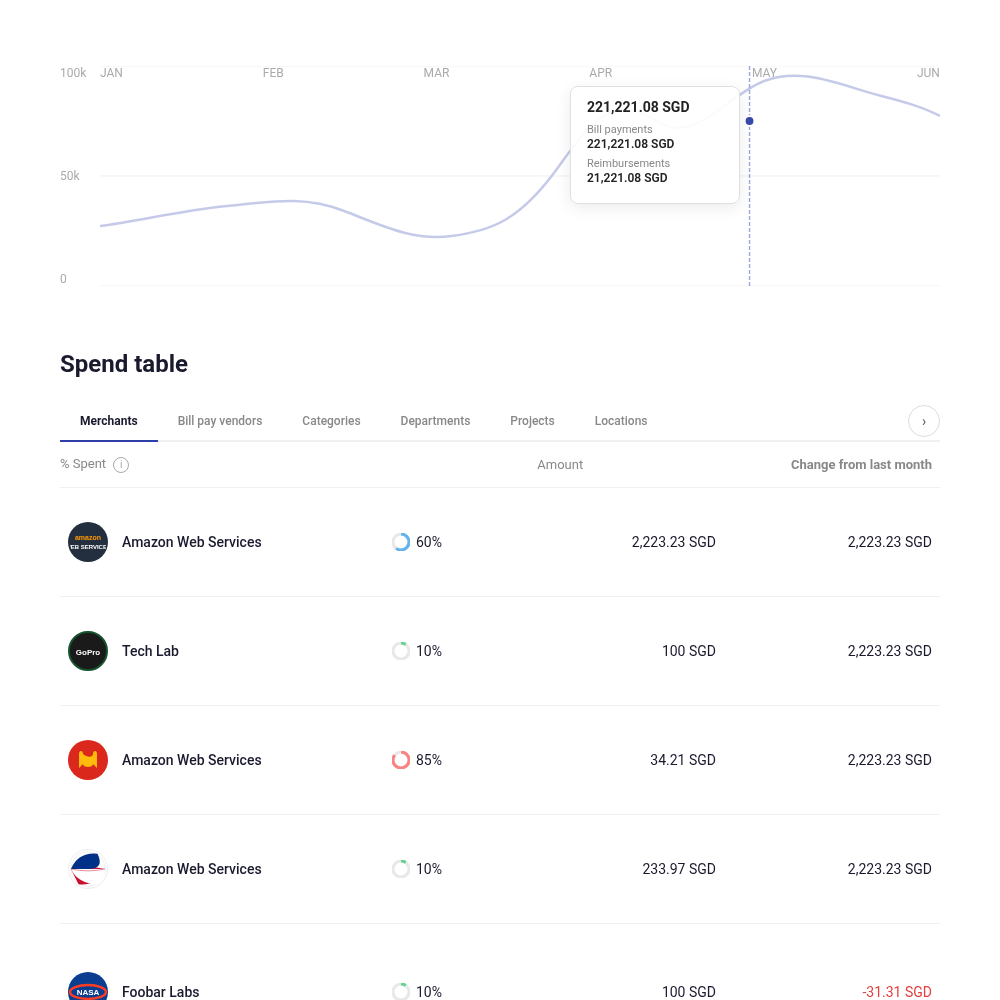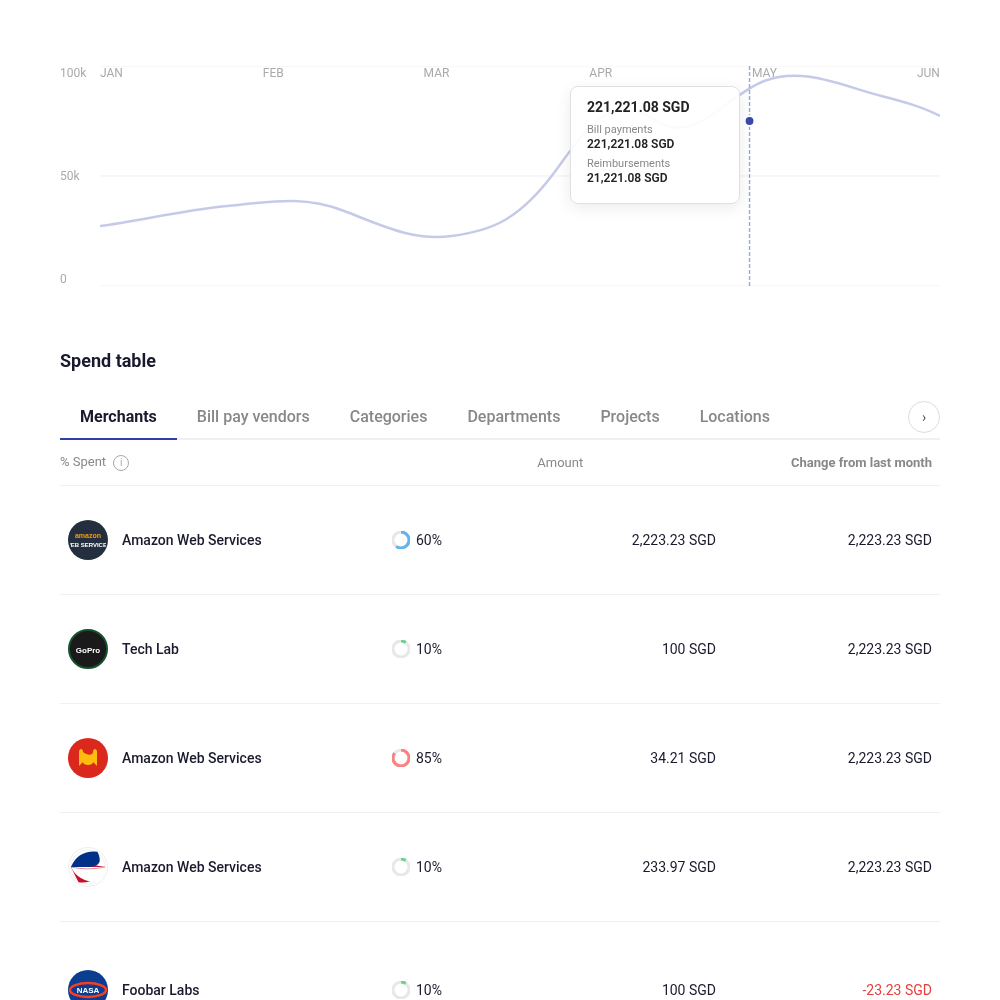--- a/index.html
+++ b/index.html
@@ -86,37 +86,37 @@
       color: #222;
       font-size: 12px;
     }
 
     
     .spend-section {
       padding: 10px 60px 40px 60px;
     }
 
     .spend-title {
-      font-size: 18px;
+      font-size: 24px;
       font-weight: 700;
       color: #1a1a2e;
       margin-bottom: 24px;
     }
 
     
     .tabs {
       display: flex;
       align-items: center;
       border-bottom: 2px solid #f0f0f0;
       margin-bottom: 0;
       gap: 0;
     }
     .tab {
       padding: 12px 20px;
-      font-size: 16px;
+      font-size: 12px;
       font-weight: 500;
       color: #888;
       cursor: pointer;
       border-bottom: 2px solid transparent;
       margin-bottom: -2px;
       white-space: nowrap;
       text-align: right;
     }
     .tab.active {
       color: #1a1a2e;
@@ -439,21 +439,21 @@
       <span class="merchant-name">Foobar Labs</span>
     </div>
     <div class="spent-cell">
       <svg class="donut-icon" viewBox="0 0 18 18" width="18" height="18">
     <circle cx="9" cy="9" r="8" fill="none" stroke="#e8e8e8" stroke-width="3"></circle>
     <circle cx="9" cy="9" r="8" fill="none" stroke="#68d391" stroke-width="3" stroke-dasharray="50.26548245743669" stroke-dashoffset="45.23893421169302" transform="rotate(-90 9 9)"></circle>
   </svg>
       <span class="spent-percent">10%</span>
     </div>
     <div class="amount-cell">100 SGD</div>
-    <div class="change-cell negative">-23.23 SGD</div>
+    <div class="change-cell negative">-31.31 SGD</div>
   </div>
     </div>
 
   <button class="show-more-btn">
     <span class="show-more-arrow">⌄</span>
     <span>Show more</span>
   </button>
 </div>
 
 </body></html>

